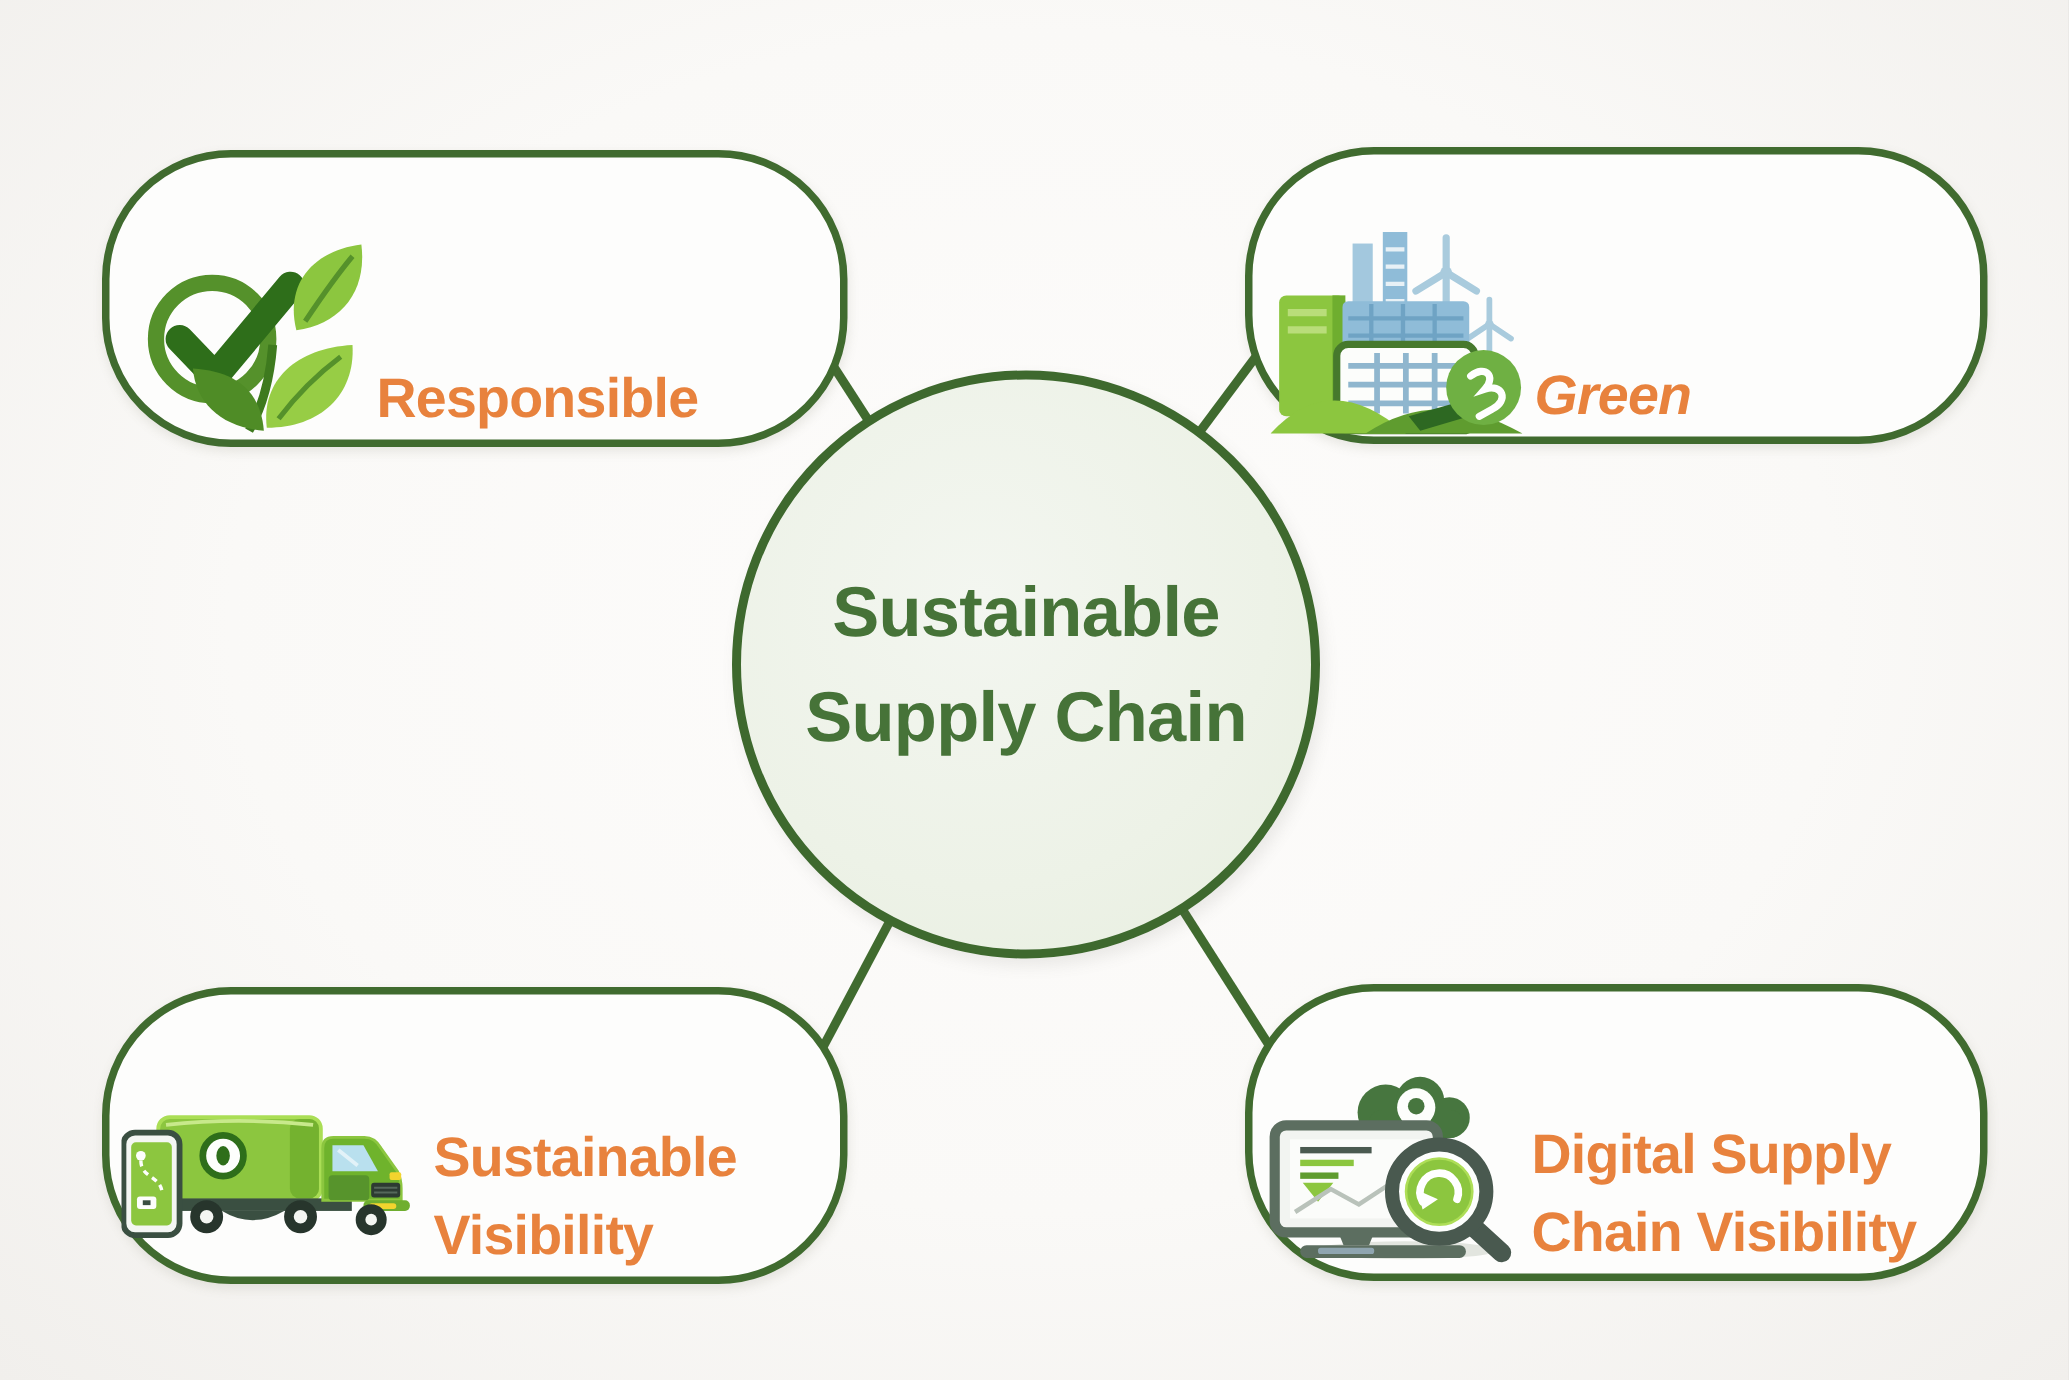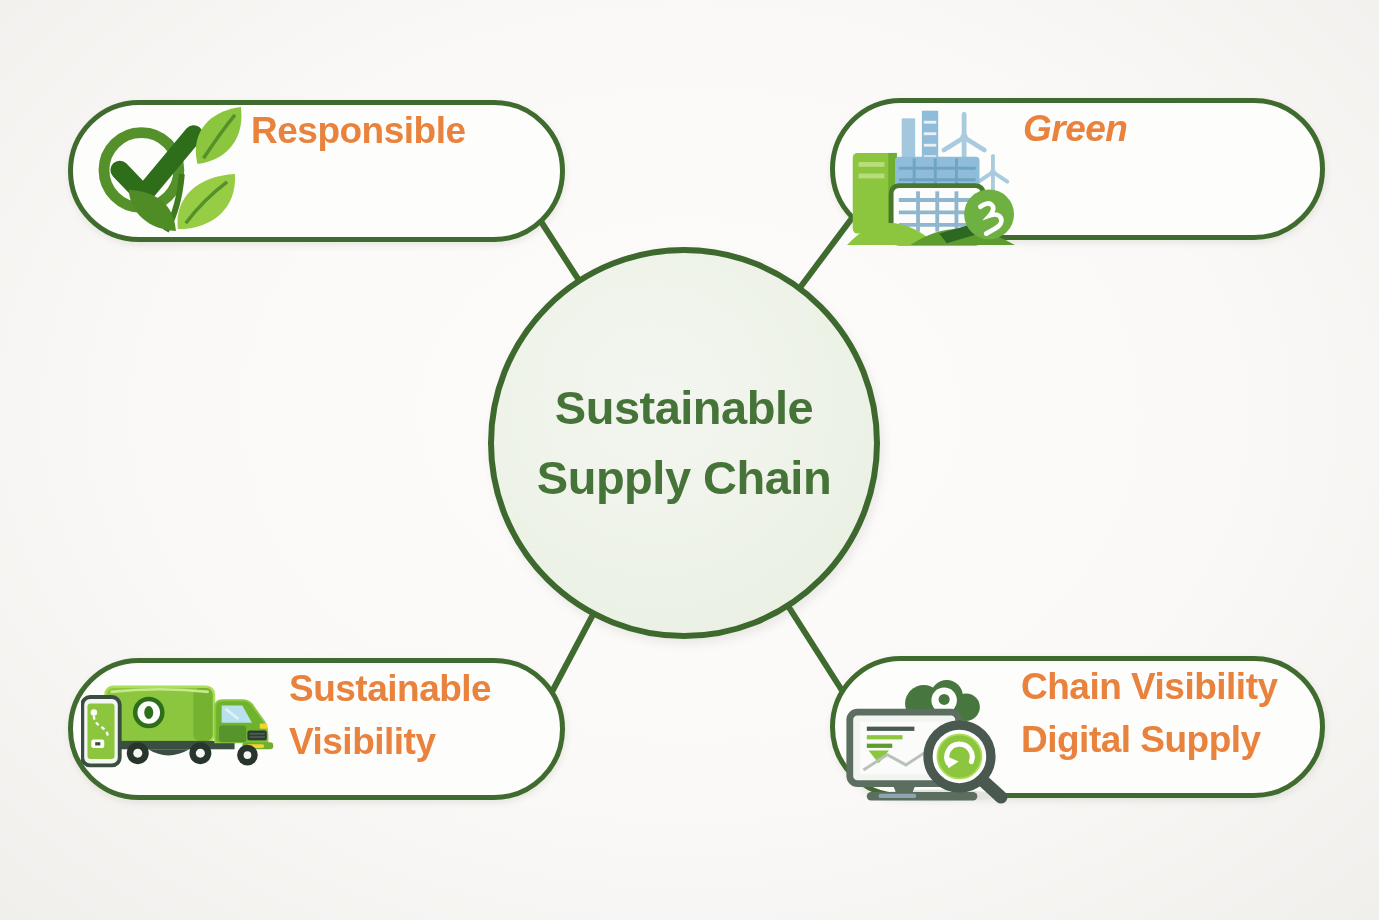--- a/index.html
+++ b/index.html
@@ -7,26 +7,26 @@
   .canvas {
     position:relative;
     width:1379px; height:920px;
     background: radial-gradient(ellipse at 50% 45%, #fdfcfb 0%, #faf9f7 55%, #f1efec 100%);
     font-family:"Liberation Sans", sans-serif;
     overflow:hidden;
   }
   .connectors { position:absolute; left:0; top:0; width:1379px; height:920px; }
   .pill {
     position:absolute;
-    height:142px;
+    height:198px;
     background:#fdfdfc;
     border:5px solid #406B2F;
     border-radius:86px;
     display:flex;
-    align-items:flex-start;
+    align-items:flex-end;
     box-shadow: 1px 3px 7px rgba(110,110,95,.14);
   }
   #node-tl { left:68px;  top:100px; width:497px; padding-left:22px; }
   #node-tr { left:830px; top:98px;  width:495px; padding-left:12px;font-style:italic; }
   #node-bl { left:68px;  top:658px; width:497px; padding-left:8px; }
   #node-br { left:830px; top:656px; width:495px; padding-left:8px; }
   .pill .label {
     font-size:37px; font-weight:700; color:#E8823D;
     line-height:1.42; letter-spacing:-0.5px; margin-left:8px; white-space:nowrap;
   }
@@ -211,22 +211,22 @@
       <rect x="28" y="146" width="130" height="10" rx="5" fill="#5C6E60"></rect>
       <rect x="42" y="148" width="44" height="5" rx="2" fill="#8FA5B0"></rect>
 
       <line x1="163" y1="131" x2="186" y2="152" stroke="#49594F" stroke-width="15" stroke-linecap="round"></line>
       <circle cx="137" cy="104" r="37" fill="#FDFEFD" stroke="#49594F" stroke-width="11"></circle>
       <circle cx="137" cy="104" r="26" fill="#8CC63F" stroke="#AEDE57" stroke-width="2"></circle>
       <path d="M124 112 A 15 15 0 1 1 151 110" stroke="#FFFFFF" stroke-width="6" fill="none" stroke-linecap="round"></path>
       <path d="M120 103 L124 118 L136 110 Z" fill="#FFFFFF"></path>
     </svg>
     <div class="label">
+      <span>Digital Supply</span>
       <span>Chain Visibility</span>
-      <span>Digital Supply</span>
     </div>
   </div>
 
   <div class="center-circle">
     <div class="center-label">
       <span>Sustainable</span>
       <span>Supply Chain</span>
     </div>
   </div>
 

